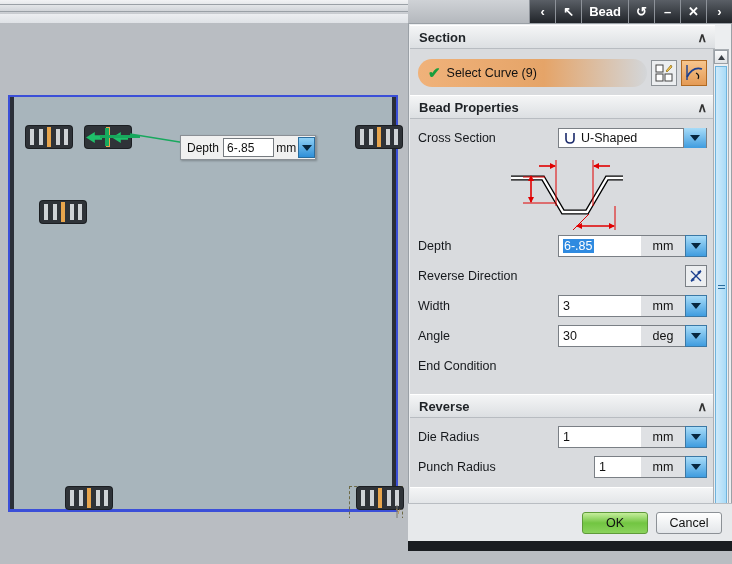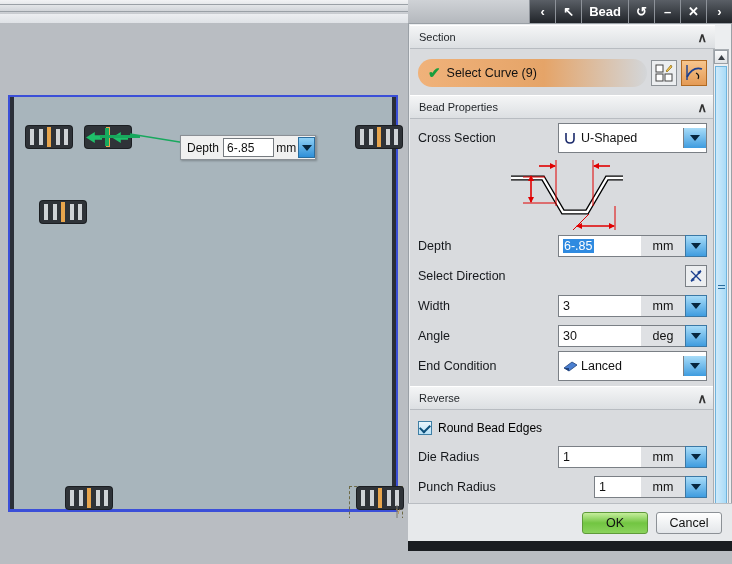--- a/index.html
+++ b/index.html
@@ -81,21 +81,21 @@
   .tb-title{background:linear-gradient(#5a5f66,#202429);border-left:1px solid #8d9299;
     color:#fff;font-size:13px;font-weight:bold;display:flex;align-items:center;justify-content:center;padding:0 7px;}
 
   #dlg-body{position:absolute;left:0;top:23px;width:324px;height:490px;background:#eceef0;
      border:1px solid #9aa0a6;box-sizing:border-box;}
   #panel{position:absolute;left:1px;top:1px;width:305px;height:486px;overflow:hidden;background:#e9ebed;}
 
   .sec-header{height:24px;background:linear-gradient(#f4f5f6,#dcdfe2);
     border-bottom:1px solid #b8bcc1;border-top:1px solid #fff;
     display:flex;align-items:center;justify-content:space-between;padding:0 8px 0 9px;box-sizing:border-box;}
-  .sec-header .t{font-size:11px;font-weight:normal;color:#1e2226;}
+  .sec-header .t{font-size:13px;font-weight:bold;color:#1e2226;}
   .chev{font-size:13px;color:#333;font-weight:bold;line-height:1;}
 
   .sec-body{background:#d9dbde;padding:6px 8px 7px 8px;}
 
   #select-curve-row{
     height:30px;margin:3px 0 0 0;display:flex;align-items:center;
   }
   #select-curve-pill{
     flex:1;height:28px;border-radius:14px;
     background:linear-gradient(90deg,#f0b27a,#e5a468 55%,#d3d6d9 100%);
@@ -111,21 +111,21 @@
   .row .label{width:140px;font-size:12.5px;color:#15181c;}
   .field{flex:1;display:flex;align-items:stretch;height:22px;}
   .field .txt{flex:1;background:#fff;border:1px solid #7a7f85;border-right:none;
     display:flex;align-items:center;padding-left:4px;font-size:12.5px;color:#111;box-sizing:border-box;}
   .field .txt .selhl{background:#2f8ae0;color:#fff;padding:0 1px;}
   .field .unit{width:44px;background:#dfe1e4;border:1px solid #7a7f85;border-left:none;border-right:none;
     display:flex;align-items:center;justify-content:center;font-size:12.5px;color:#111;box-sizing:border-box;}
   .spin{width:22px;background:linear-gradient(#a8dcf8,#3f9cdf);border:1px solid #3b78a5;
     display:flex;align-items:center;justify-content:center;box-sizing:border-box;}
 
-  .combo{flex:1;display:flex;align-items:center;height:30px;background:#fff;border:1px solid #7a7f85;box-sizing:border-box;}
+  .combo{flex:1;display:flex;align-items:center;height:20px;background:#fff;border:1px solid #7a7f85;box-sizing:border-box;}
   .combo .cico{width:22px;display:flex;align-items:center;justify-content:center;}
   .combo .ctext{flex:1;font-size:12.5px;color:#111;}
   .combo .cbtn{width:22px;height:20px;background:linear-gradient(#a8dcf8,#3f9cdf);border-left:1px solid #7a7f85;
     display:flex;align-items:center;justify-content:center;}
 
   #xsec-diagram{height:78px;display:flex;align-items:center;justify-content:center;}
 
   .rev-btn{width:22px;height:22px;background:#eceef0;border:1px solid #7a7f85;
     display:flex;align-items:center;justify-content:center;box-sizing:border-box;}
 
@@ -348,21 +348,21 @@
                 <span class="selhl">6-.85</span>
               </span>
             <span class="unit">mm</span>
             <span class="spin">
               <span class="caret-dn"></span>
             </span>
           </div>
         </div>
 
         <div class="row">
-          <span class="label">Select Direction</span>
+          <span class="label">Reverse Direction</span>
           <div style="flex:1;display:flex;justify-content:flex-end;">
             <div class="rev-btn">
               <svg width="16" height="16" viewBox="0 0 16 16">
                 <line x1="3" y1="13" x2="13" y2="3" stroke="#1b3f8f" stroke-width="1.6"></line>
                 <polygon points="13,2 9,4 12,6" fill="#1b3f8f"></polygon>
                 <polygon points="3,14 7,12 4,10" fill="#1b3f8f"></polygon>
                 <line x1="3" y1="3" x2="13" y2="13" stroke="#1b3f8f" stroke-width="1.2"></line>
               </svg>
             </div>
           </div>
@@ -383,48 +383,30 @@
           <span class="label">Angle</span>
           <div class="field">
             <span class="txt">30</span>
             <span class="unit">deg</span>
             <span class="spin">
               <span class="caret-dn"></span>
             </span>
           </div>
         </div>
 
-        <div class="row" style="margin-bottom:0;">
+        <div class="row" style="margin-bottom:8px;">
           <span class="label">End Condition</span>
-          <div class="combo">
-            <span class="cico">
-              <svg width="15" height="14" viewBox="0 0 15 14">
-                <path d="M1 9 L9 3 L14 6 L6 12 Z" fill="#4a7fd0" stroke="#20417a" stroke-width=".8"></path>
-                <path d="M1 9 L6 12 L6 9 Z" fill="#20417a"></path>
-              </svg>
-            </span>
-            <span class="ctext">Lanced</span>
-            <span class="cbtn">
-              <span class="caret-dn"></span>
-            </span>
-          </div>
         </div>
       </div>
 
       <div class="sec-header">
         <span class="t">Reverse</span>
         <span class="chev">∧</span>
       </div>
       <div class="sec-body">
-        <div class="cbrow">
-          <span class="cbox">
-            <span class="tick"></span>
-          </span>
-          <span>Round Bead Edges</span>
-        </div>
 
         <div class="row">
           <span class="label">Die Radius</span>
           <div class="field">
             <span class="txt">1</span>
             <span class="unit">mm</span>
             <span class="spin">
               <span class="caret-dn"></span>
             </span>
           </div>

